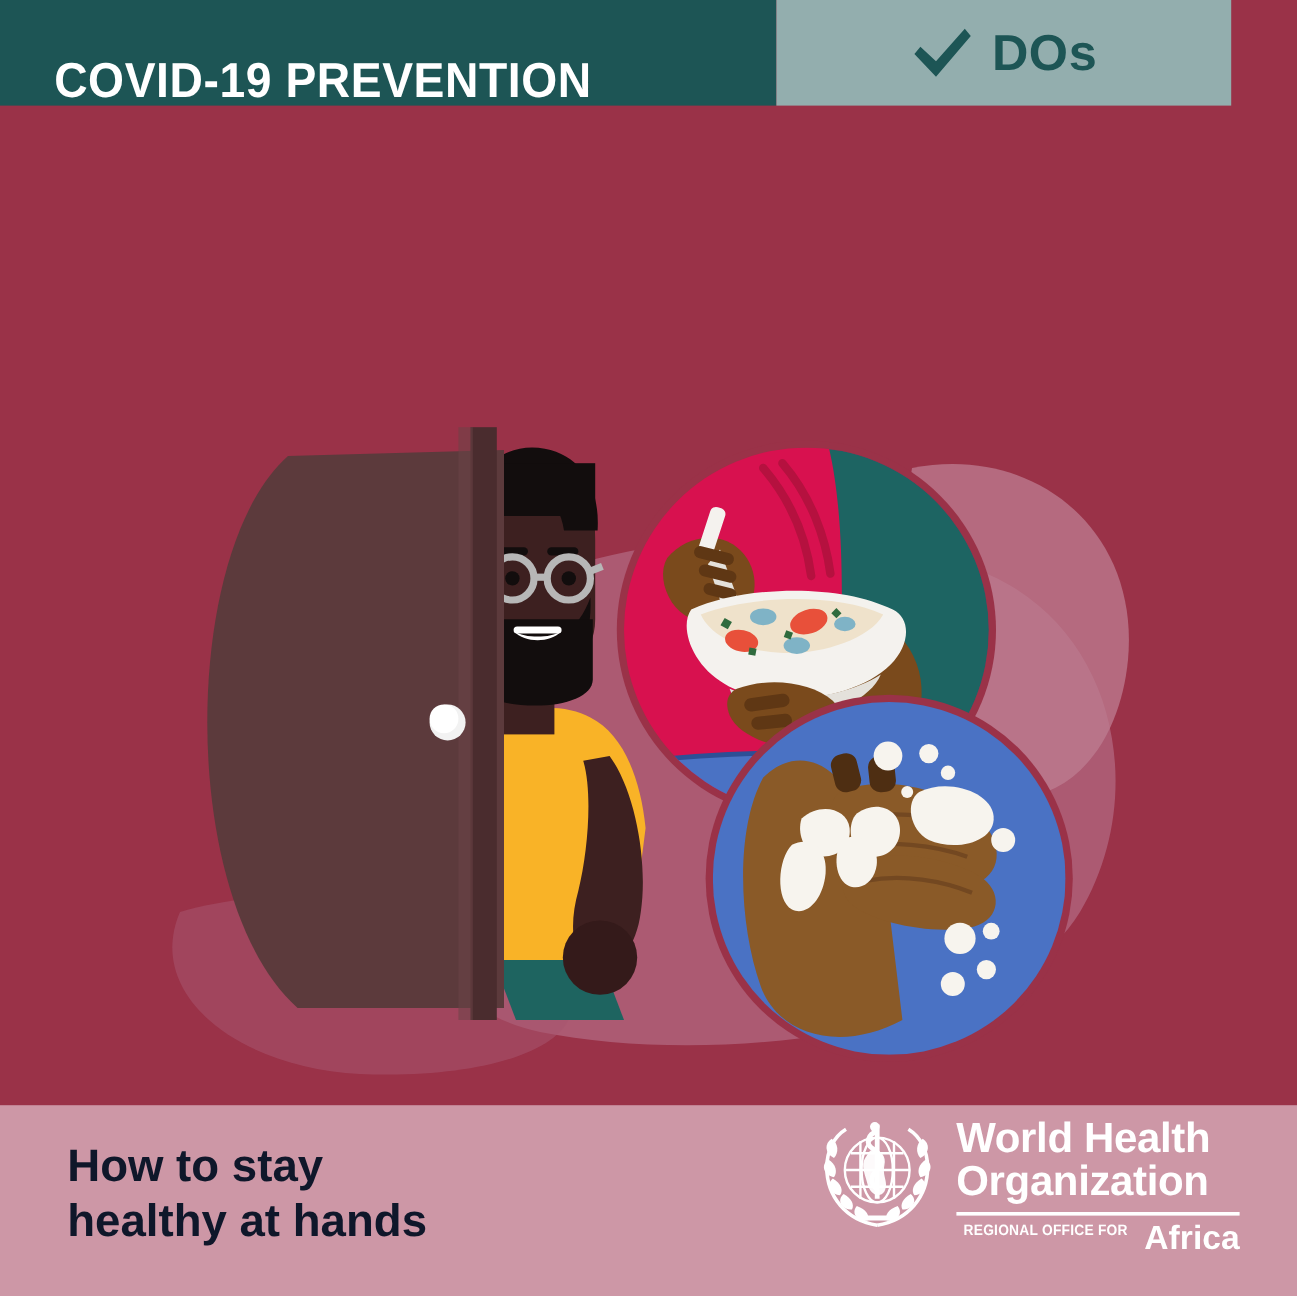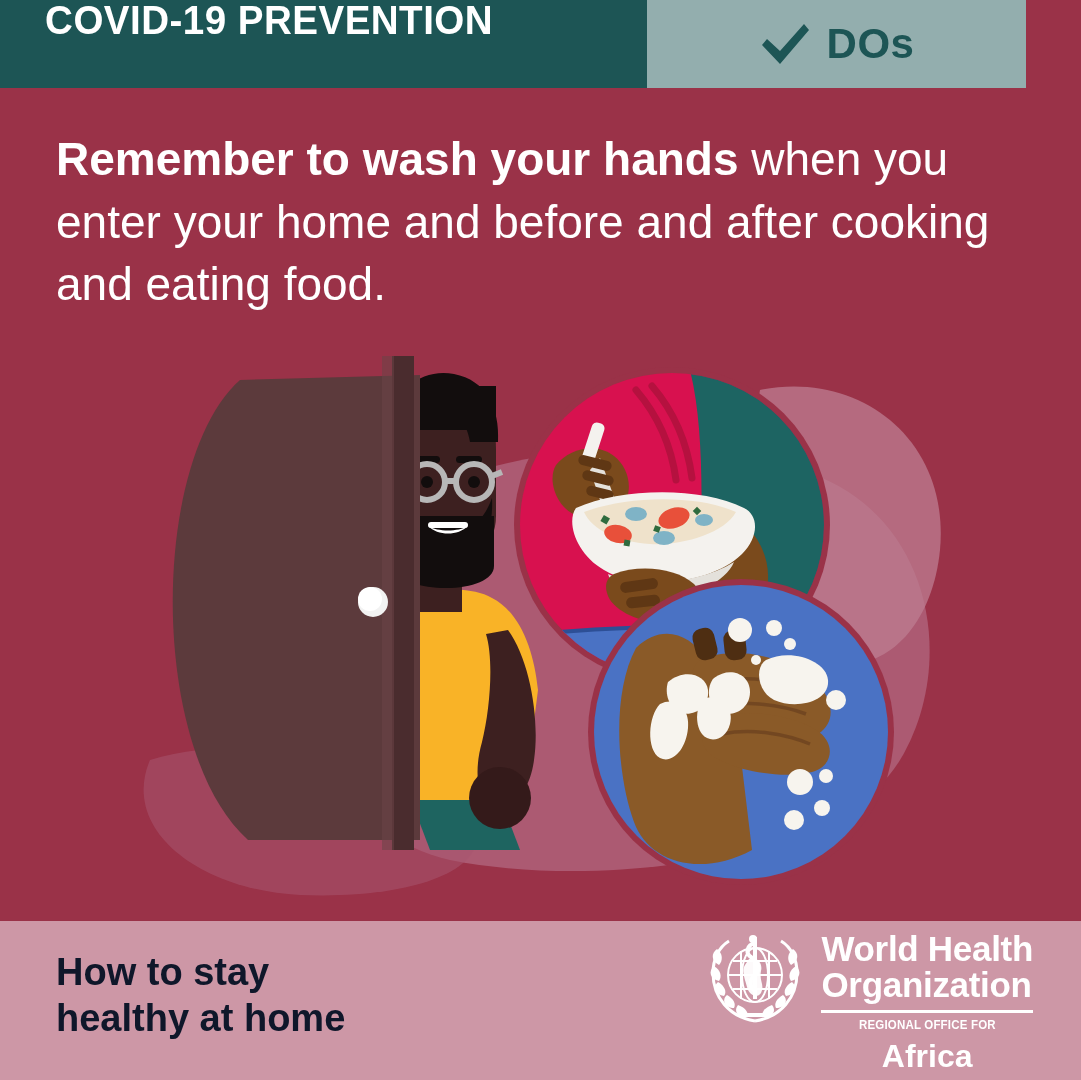--- a/index.html
+++ b/index.html
@@ -8,21 +8,21 @@
     position:relative;width:1081px;height:1080px;overflow:hidden;
     background:#9a3248;
     font-family:"Liberation Sans",sans-serif;
     -webkit-font-smoothing:antialiased;
   }
 
   
   #header{position:absolute;left:0;top:0;width:1081px;height:88px;display:flex;}
   #header-left{
     width:647px;height:88px;background:#1d5555;
-    display:flex;align-items:flex-start;
+    display:flex;align-items:flex-end;
   }
   #header-title{
     color:#ffffff;font-weight:bold;font-size:41px;letter-spacing:0.5px;
     padding-left:48px;line-height:1;
     font-family:"Liberation Sans",sans-serif;
     transform:scaleX(0.94);transform-origin:left center;
   }
   #header-right{
     width:379px;height:88px;background:#93aeae;
     display:flex;align-items:center;justify-content:center;gap:16px;
@@ -58,47 +58,44 @@
     position:absolute;right:48px;top:4px;
     display:flex;align-items:flex-start;gap:14px;
   }
   #who-emblem{width:104px;height:104px;display:block;}
   #who-wordmark{position:relative;padding-top:6px;}
   #who-name{
     color:#ffffff;font-weight:bold;font-size:35px;line-height:1.03;
     letter-spacing:-0.3px;white-space:pre-line;
   }
   #who-rule{width:100%;height:3px;background:#ffffff;margin:7px 0 5px 0;}
-  #who-sub{display:flex;align-items:center;gap:8px;flex-direction:column;}
+  #who-sub{display:flex;align-items:flex-start;gap:8px;}
   #who-regional{
     color:#ffffff;font-weight:bold;font-size:12.5px;letter-spacing:0.2px;
     transform:scaleX(0.92);transform-origin:left baseline;
   }
-  #who-africa{color:#ffffff;font-weight:bold;font-size:32px;line-height:1;}
+  #who-africa{color:#ffffff;font-weight:bold;font-size:28px;line-height:1;}
 </style>
 </head>
 <body>
 
 <div id="poster">
 
   <div id="header">
     <div id="header-left">
       <div id="header-title">COVID-19 PREVENTION</div>
     </div>
     <div id="header-right">
       <svg id="check-icon" viewBox="0 0 52 46">
         <path d="M3 24 L8 18 L21 30 L45 3 L50 9 L21 43 Z" fill="#1d5555"></path>
       </svg>
       <div id="header-dos">DOs</div>
     </div>
   </div>
 
-  <div id="headline">
-    <span class="strong">Remember to wash your hands</span><span> when you enter your home and before and after cooking and eating food.</span>
-  </div>
 
   <div id="illustration">
     <svg viewBox="0 0 1081 600" xmlns="http://www.w3.org/2000/svg">
       <defs>
         <clipPath id="clipFood">
             <circle cx="672" cy="195" r="152"></circle>
           </clipPath>
         <clipPath id="clipWash">
             <circle cx="741" cy="402" r="147"></circle>
           </clipPath>
@@ -306,21 +303,21 @@
             <circle cx="756" cy="330" r="5"></circle>
           </g>
         </g>
       </g>
     </svg>
   </div>
 
   <div id="footer">
     <div id="footer-tagline">
       <div>How to stay</div>
-      <div>healthy at home</div>
+      <div>healthy at hands</div>
     </div>
 
     <div id="who-logo">
       <svg id="who-emblem" viewBox="0 0 104 104">
         <g stroke="#ffffff" fill="none" stroke-width="2">
 
           <path d="M52 96 C 26 92 10 72 10 48 C 10 34 16 22 26 16" stroke-width="3"></path>
           <path d="M52 96 C 78 92 94 72 94 48 C 94 34 88 22 78 16" stroke-width="3"></path>
 
           <path d="M16 40 C 8 36 8 28 14 24 C 20 28 20 36 16 40 Z" fill="#ffffff" stroke="none"></path>

